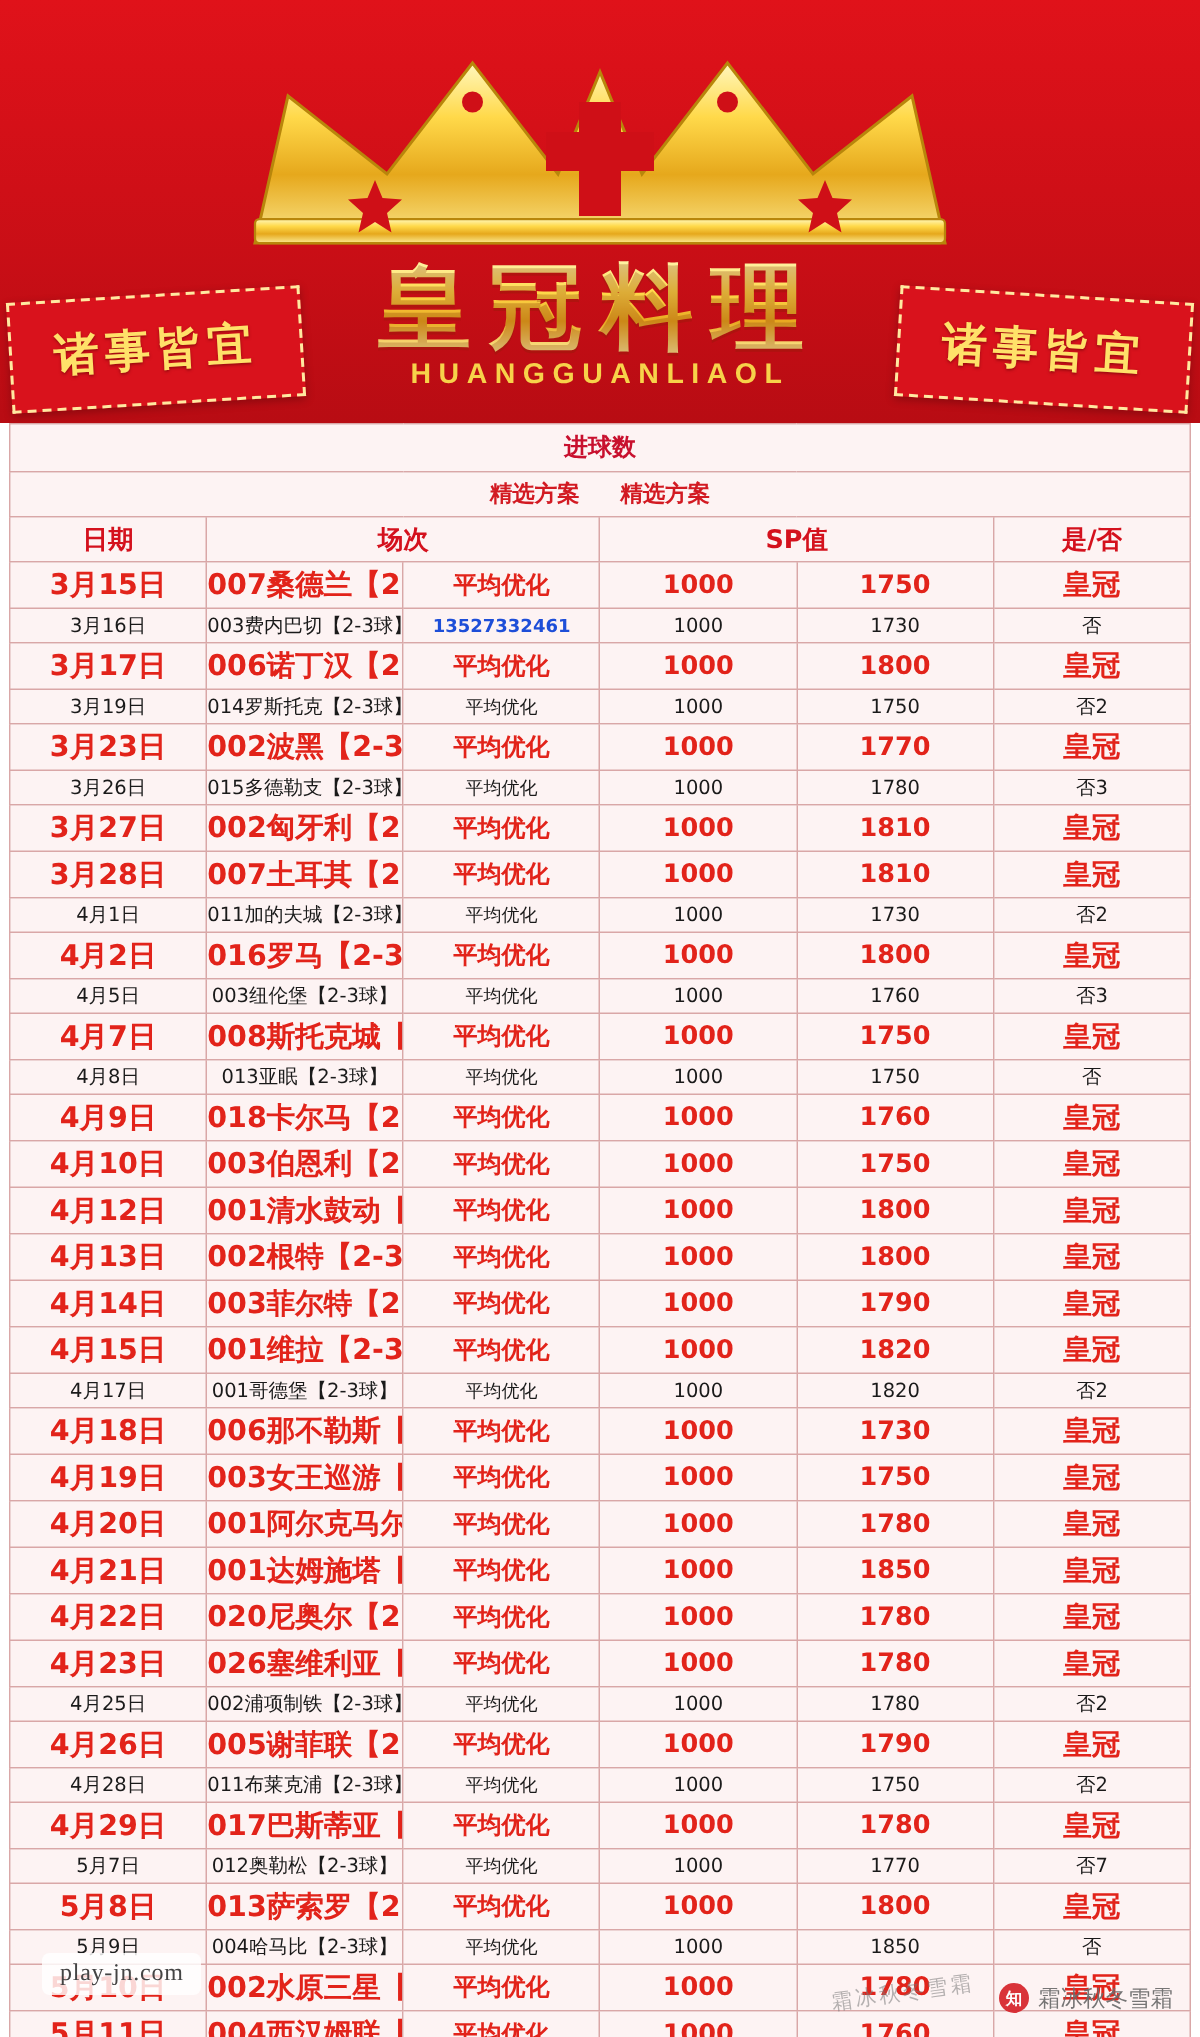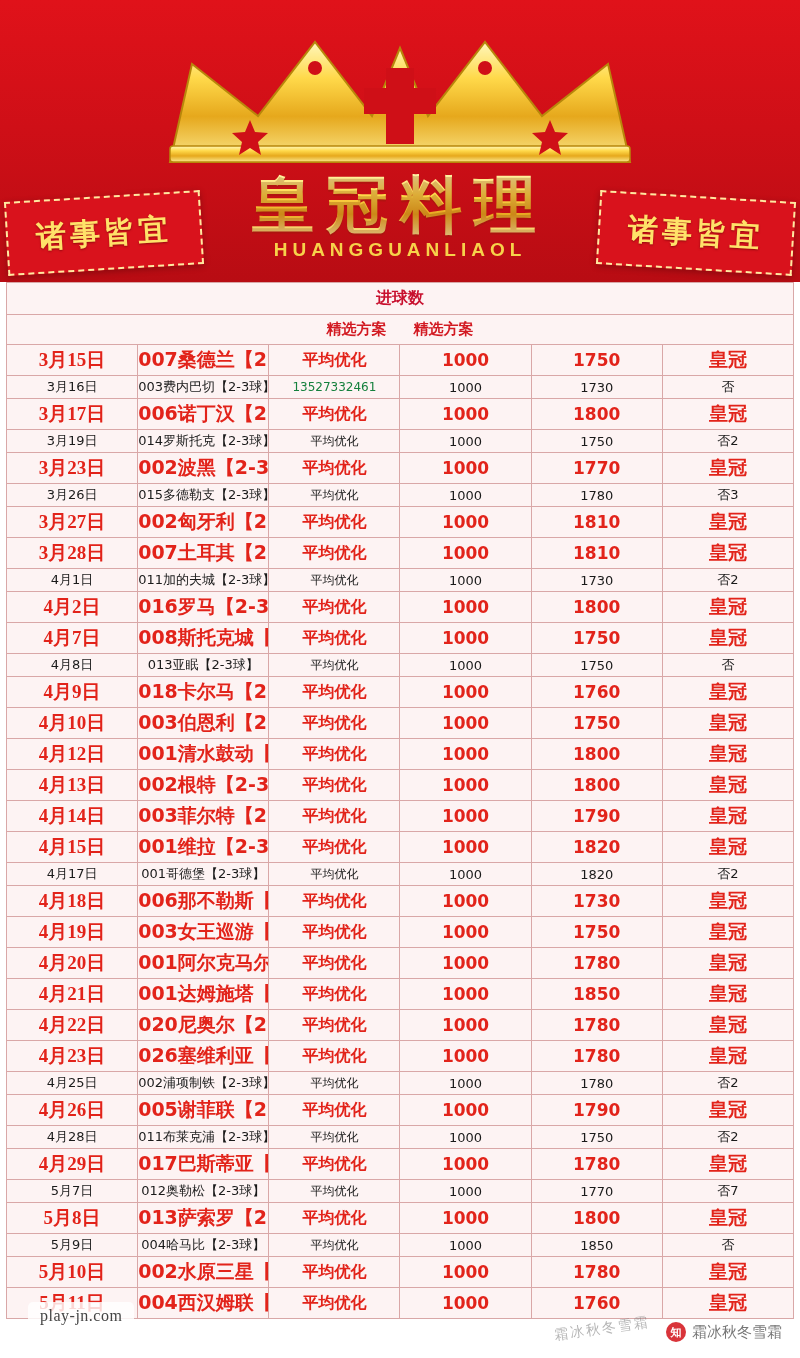--- a/index.html
+++ b/index.html
@@ -154,39 +154,39 @@
 
   .big .c-date,
   .big .c-match,
   .big .c-note,
   .big .c-sp1,
   .big .c-sp2,
   .big .c-res {
     color: #e2231a;
     font-weight: bold;
   }
-  .big .c-date  { font-size: 19px; font-family: Liberation Serif, serif; }
+  .big .c-date  { font-size: 19px; }
   .big .c-match { font-size: 19px; }
   .big .c-note  { font-size: 16px; }
   .big .c-sp1, .big .c-sp2 { font-size: 17px; }
   .big .c-res   { font-size: 19px; }
 
   .small td {
     color: #1a1a1a;
     font-weight: normal;
   }
   .small .c-date  { font-size: 13px; }
   .small .c-match { font-size: 13px; }
   .small .c-note  { font-size: 12px; }
   .small .c-sp1, .small .c-sp2 { font-size: 13px; }
   .small .c-res   { font-size: 13px; }
 
   .small .c-note.phone {
-    color: #15803d;
-    font-weight: normal;
+    color: #1d4ed8;
+    font-weight: bold;
     font-size: 12px;
   }
 
   
   .wm-play {
     position: absolute;
     left: 28px;
     bottom: 28px;
     background: rgba(255,255,255,0.82);
     border-radius: 5px;
@@ -282,20 +282,26 @@
           <td colspan="6">进球数</td>
         </tr>
         <tr class="r-sub">
           <td colspan="6">
             <div class="sub-inner">
               <span>精选方案</span>
               <span>精选方案</span>
             </div>
           </td>
         </tr>
+        <tr class="r-head">
+          <td class="c-date">日期</td>
+          <td class="c-match" colspan="2">场次</td>
+          <td class="c-sp1" colspan="2">SP值</td>
+          <td class="c-res">是/否</td>
+        </tr>
       <tr class="row-big big">
             <td class="c-date">3月15日</td>
             <td class="c-match">007桑德兰【2-3球】</td>
             <td class="c-note">平均优化</td>
             <td class="c-sp1">1000</td>
             <td class="c-sp2">1750</td>
             <td class="c-res">皇冠</td>
           </tr>
           <tr class="row-small small">
             <td class="c-date">3月16日</td>
@@ -361,20 +367,28 @@
             <td class="c-sp2">1730</td>
             <td class="c-res">否2</td>
           </tr>
           <tr class="row-big big">
             <td class="c-date">4月2日</td>
             <td class="c-match">016罗马【2-3球】</td>
             <td class="c-note">平均优化</td>
             <td class="c-sp1">1000</td>
             <td class="c-sp2">1800</td>
             <td class="c-res">皇冠</td>
+          </tr>
+          <tr class="row-small small">
+            <td class="c-date">4月5日</td>
+            <td class="c-match">003纽伦堡【2-3球】</td>
+            <td class="c-note">平均优化</td>
+            <td class="c-sp1">1000</td>
+            <td class="c-sp2">1760</td>
+            <td class="c-res">否3</td>
           </tr>
           <tr class="row-big big">
             <td class="c-date">4月7日</td>
             <td class="c-match">008斯托克城【2-3球】</td>
             <td class="c-note">平均优化</td>
             <td class="c-sp1">1000</td>
             <td class="c-sp2">1750</td>
             <td class="c-res">皇冠</td>
           </tr>
           <tr class="row-small small">

